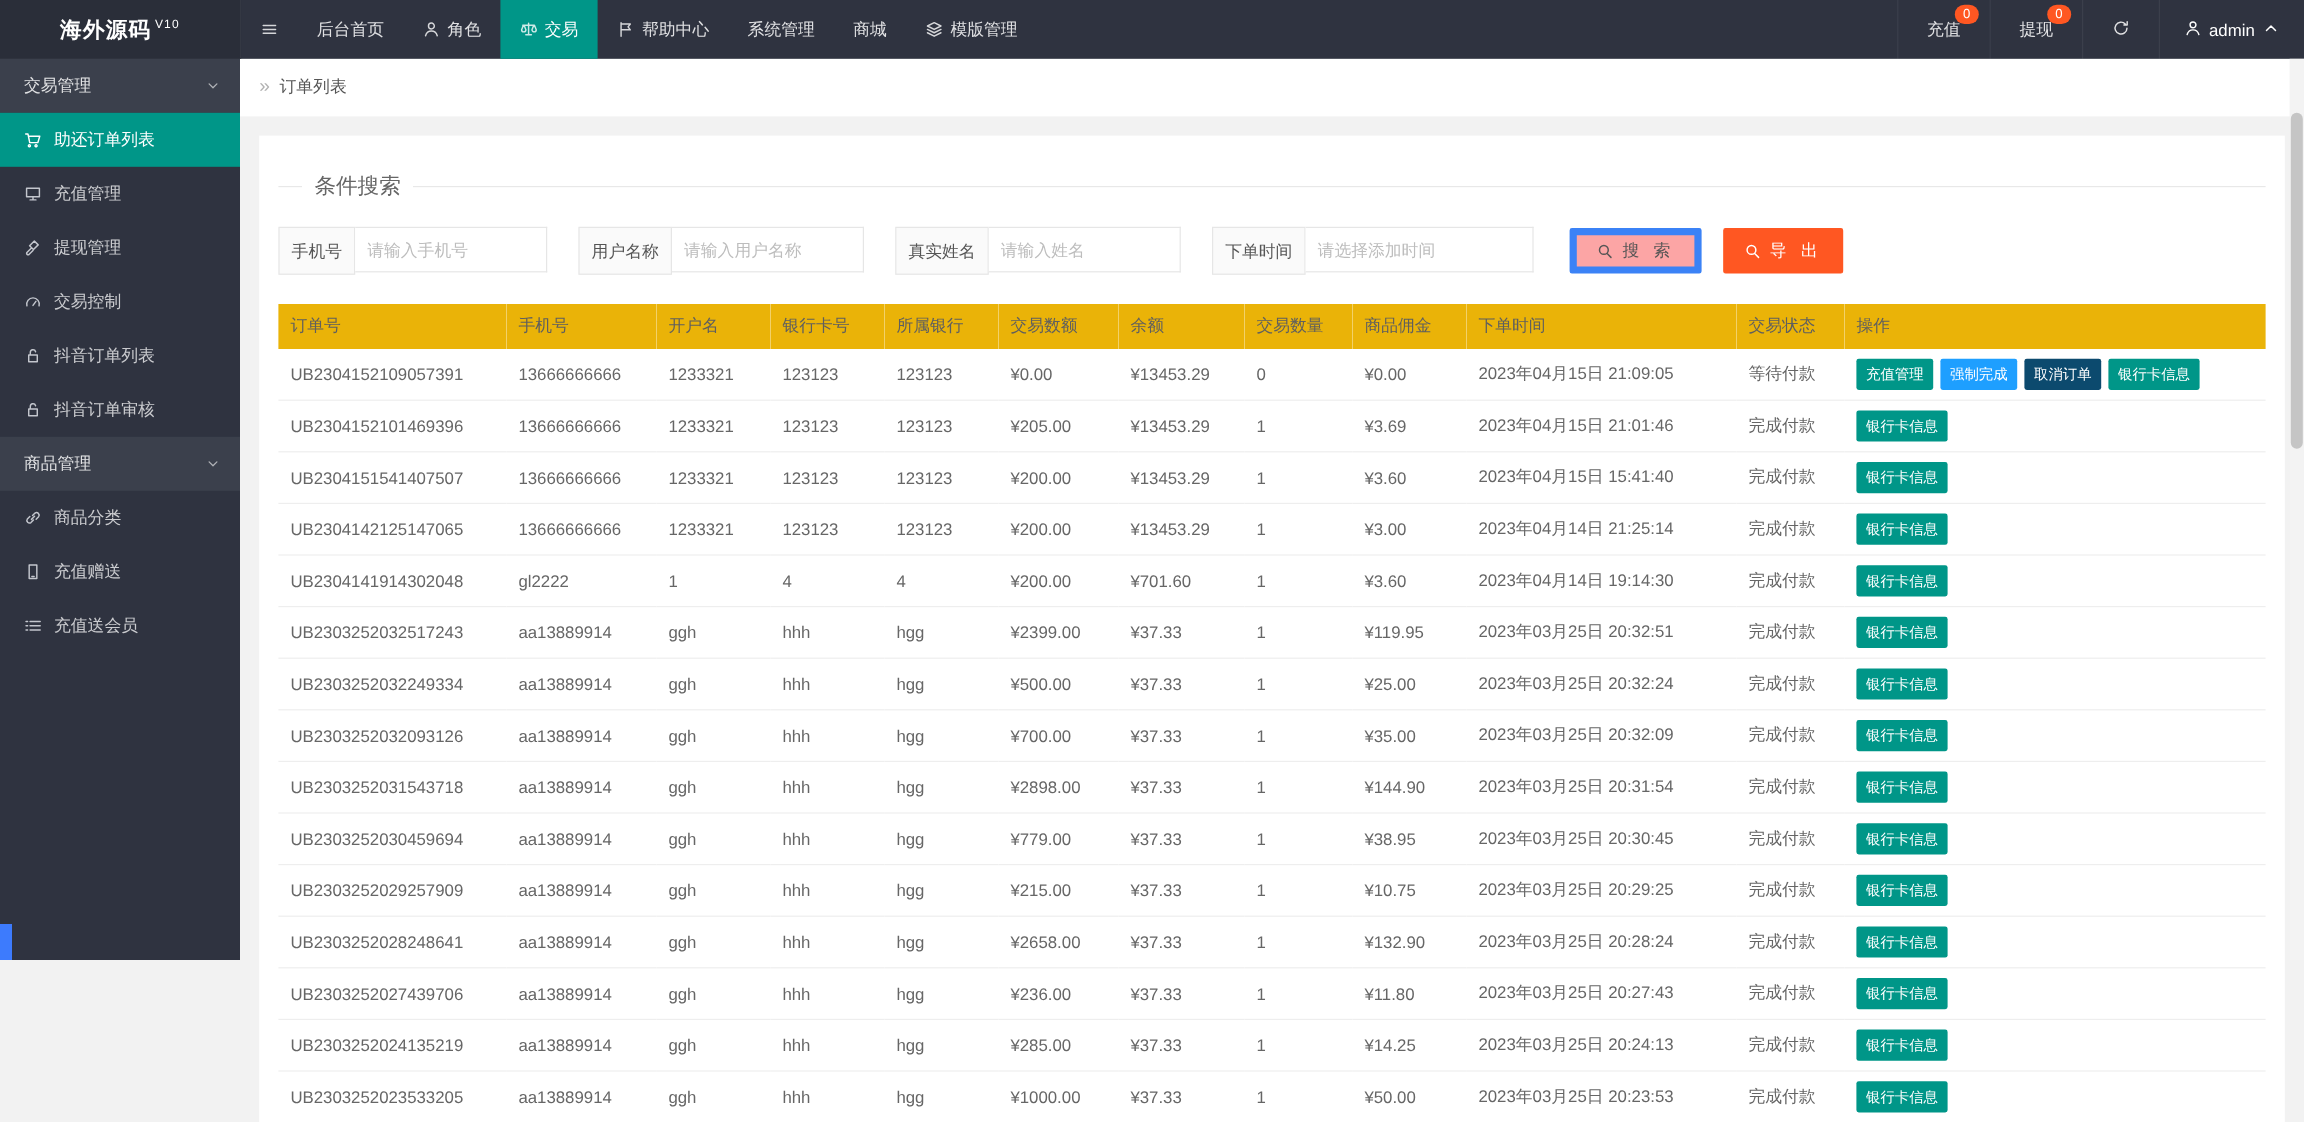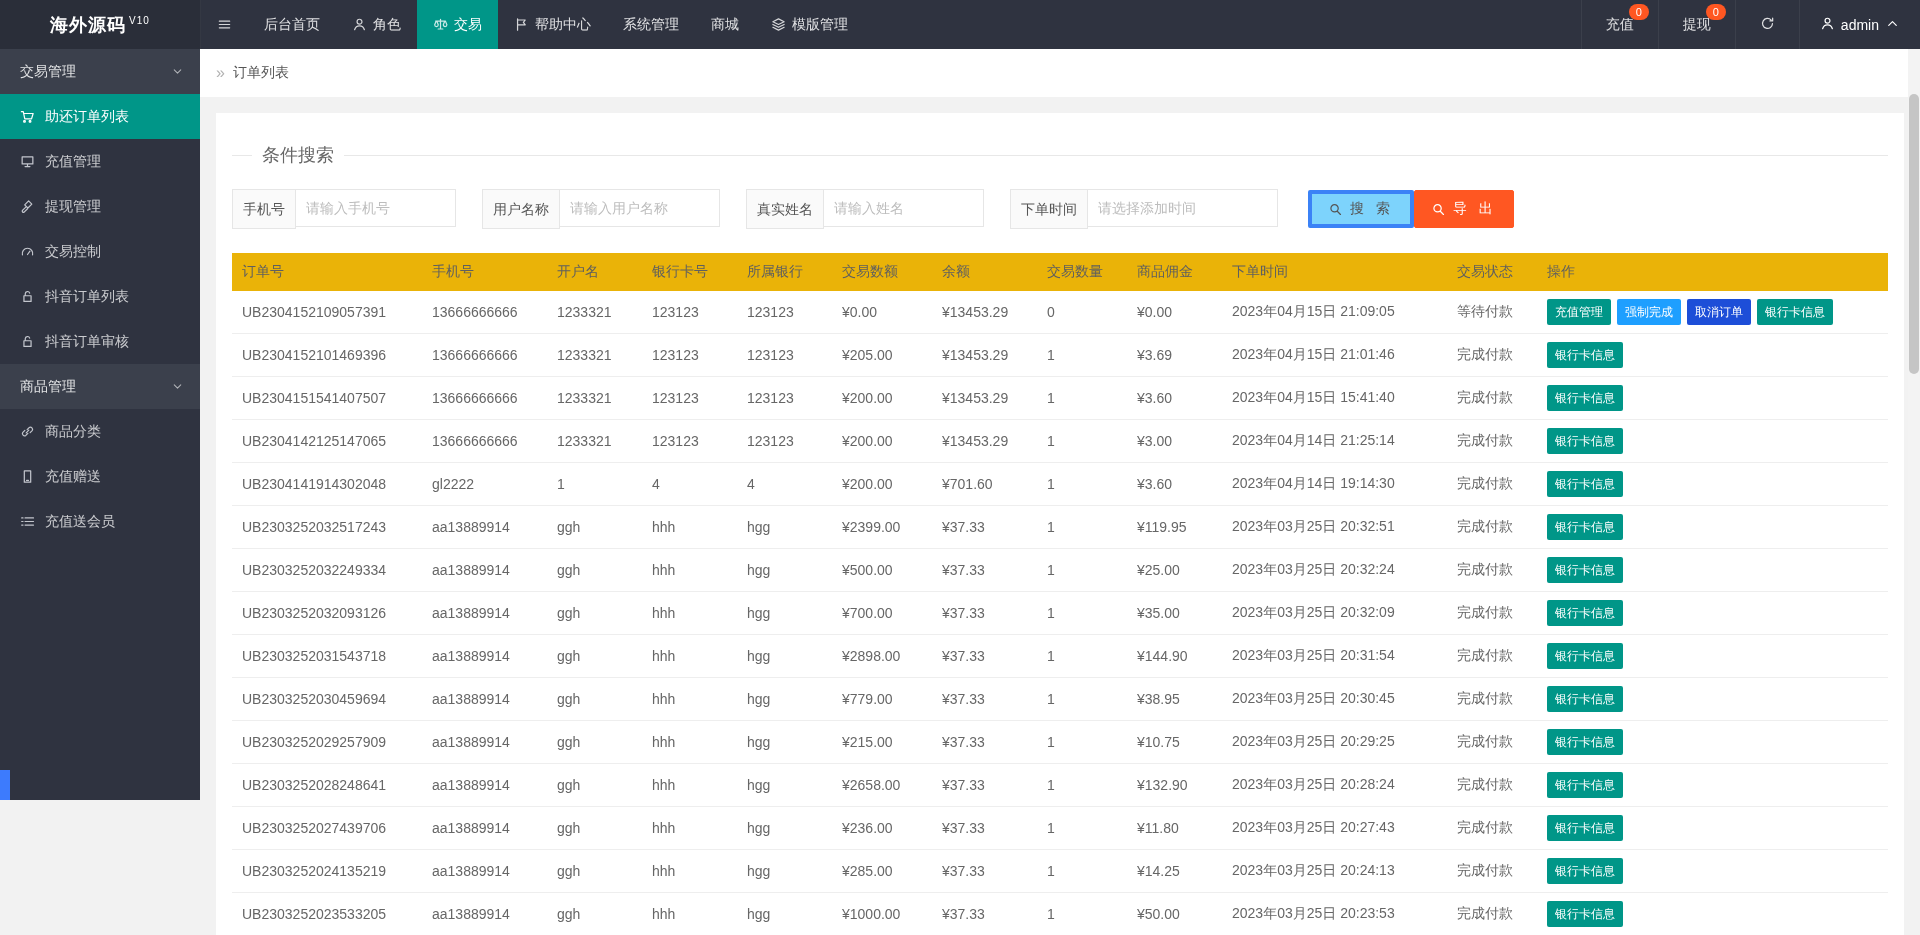--- a/index.html
+++ b/index.html
@@ -48,33 +48,33 @@
   .fgroup{display:inline-flex;margin-right:26px;}
   .fgroup .flabel{height:38px;line-height:38px;padding:0 10px;background:#fafafa;border:1px solid #e6e6e6;
     font-size:14px;color:#555;white-space:nowrap;}
   .fgroup input{height:38px;border:1px solid #e6e6e6;border-left:0;padding:0 10px;font-size:14px;color:#666;
     width:160px;outline:none;box-sizing:border-box;font-family:inherit;}
   .fgroup:nth-of-type(4) input{width:190px;}
   .fgroup input::placeholder{color:#bdbdbd;}
   .btn{display:inline-flex;align-items:center;gap:7px;height:38px;padding:0 16px;font-size:14px;border-radius:2px;
     cursor:pointer;box-sizing:border-box;}
   .btn .icon{display:inline-flex;}
-  .btn-search{background:#7dd3fc;border:4px solid #3b82f6;color:#555;margin-left:4px;letter-spacing:4px;}
-  .btn-export{background:#FF5722;border:1px solid #FF5722;color:#fff;letter-spacing:4px;}
+  .btn-search{background:#fca5a5;border:6px solid #3b82f6;color:#555;margin-left:4px;letter-spacing:4px;}
+  .btn-export{background:#FF5722;border:1px solid #FF5722;color:#fff;margin-left:18px;letter-spacing:4px;}
 
   table.grid{width:100%;border-collapse:collapse;margin-top:24px;table-layout:fixed;}
   table.grid th{background:#eab308;color:#5f5f5f;font-weight:400;font-size:14px;text-align:left;
     height:38px;padding:0 10px;white-space:nowrap;overflow:hidden;}
   table.grid td{height:42px;padding:0 10px;font-size:14px;color:#666;border-bottom:1px solid #eee;
     white-space:nowrap;overflow:hidden;}
   .abtn{display:inline-block;height:26px;line-height:26px;padding:0 8px;margin-right:6px;border-radius:2px;
     color:#fff;font-size:12px;cursor:pointer;}
   .abtn.green{background:#009688;}
   .abtn.blue{background:#1E9FFF;}
-  .abtn.red{background:#1d4ed8;}
+  .abtn.red{background:#0c4a6e;}
 
   
   .vscroll{position:absolute;right:0;top:49px;bottom:0;width:12px;background:#f3f3f3;z-index:6;}
   .vscroll .thumb{position:absolute;left:1px;right:1px;top:45px;height:280px;background:#c5c5c5;border-radius:5px;}
 </style>
 </head>
 <body>
 
 <div class="app">
 

